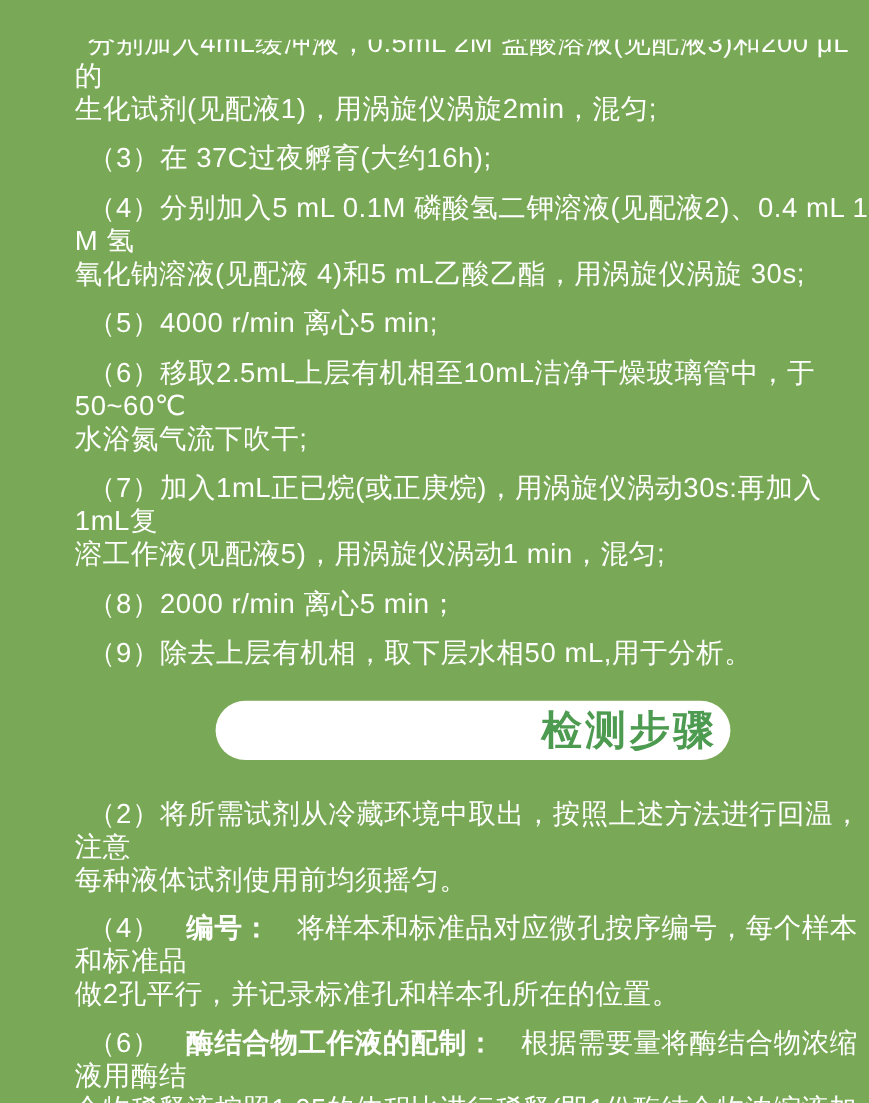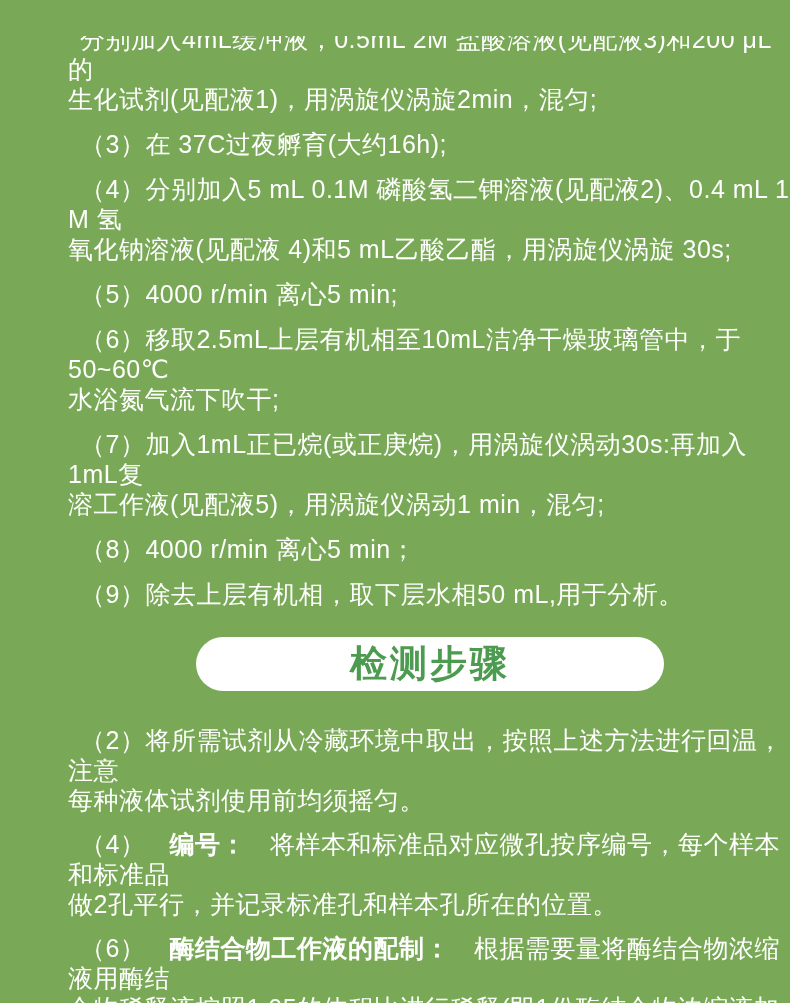--- a/index.html
+++ b/index.html
@@ -26,21 +26,21 @@
     overflow:hidden;
   }
   .sec-top .para:first-child{margin-top:-24px;}
   .sec-bottom .para{margin-top:14px;}
   .para .b{font-weight:700;}
   .heading-pill{
     width:468px;height:54px;
     margin:28px auto 34px auto;
     background:var(--heading-bg);
     border-radius:27px;
-    display:flex;align-items:center;justify-content:center;
+    display:flex;align-items:center;justify-content:flex-end;
   }
   .heading-pill span{
     color:var(--heading-fg);
     font-size:37px;
     font-weight:800;
     letter-spacing:3px;
   }
 </style>
 </head>
 <body>
@@ -51,21 +51,21 @@
       <p class="para clip-top"><span>分别加入4mL缓冲液，0.5mL 2M 盐酸溶液(见配液3)和200 μL的
 生化试剂(见配液1)，用涡旋仪涡旋2min，混匀;</span></p>
       <p class="para"><span>（3）在 37C过夜孵育(大约16h);</span></p>
       <p class="para"><span>（4）分别加入5 mL 0.1M 磷酸氢二钾溶液(见配液2)、0.4 mL 1 M 氢
 氧化钠溶液(见配液 4)和5 mL乙酸乙酯，用涡旋仪涡旋 30s;</span></p>
       <p class="para"><span>（5）4000 r/min 离心5 min;</span></p>
       <p class="para"><span>（6）移取2.5mL上层有机相至10mL洁净干燥玻璃管中，于 50~60℃
 水浴氮气流下吹干;</span></p>
       <p class="para"><span>（7）加入1mL正已烷(或正庚烷)，用涡旋仪涡动30s:再加入1mL复
 溶工作液(见配液5)，用涡旋仪涡动1 min，混匀;</span></p>
-      <p class="para"><span>（8）4000 r/min 离心5 min；</span></p>
+      <p class="para"><span>（8）2000 r/min 离心5 min；</span></p>
       <p class="para"><span>（9）除去上层有机相，取下层水相50 mL,用于分析。</span></p>
     </div>
 
   <div class="heading-pill">
     <span>检测步骤</span>
   </div>
 
   <div class="sec-bottom" id="sec-detection">
       <p class="para"><span>（2）将所需试剂从冷藏环境中取出，按照上述方法进行回温，注意
 每种液体试剂使用前均须摇匀。</span></p>

